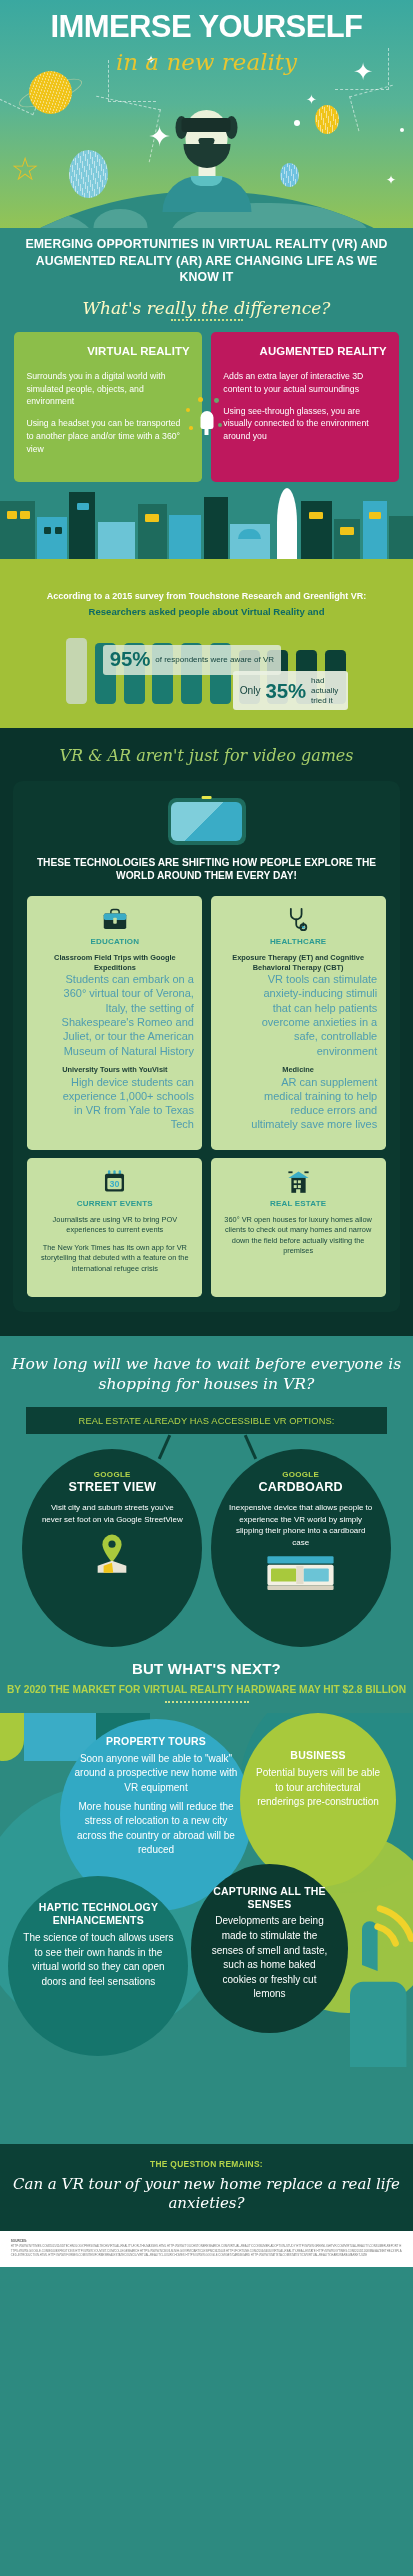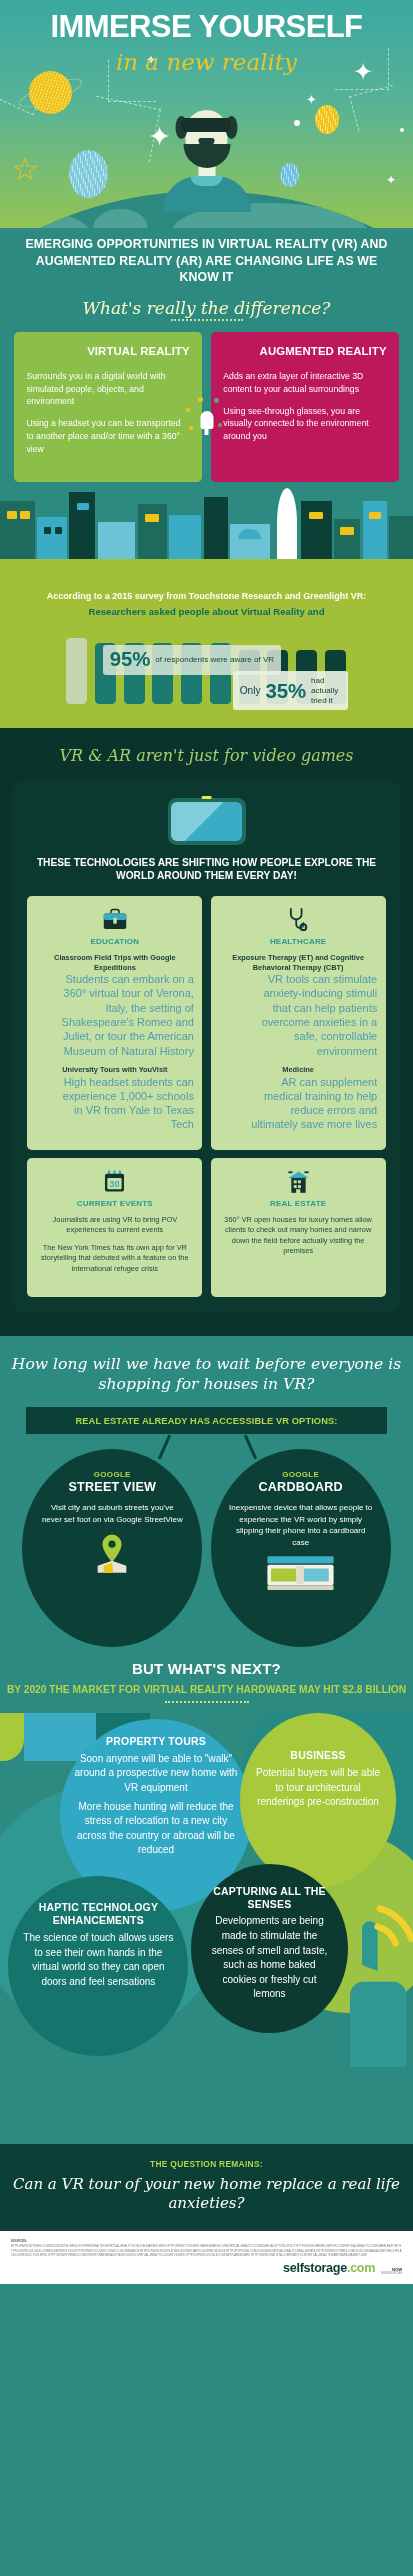--- a/index.html
+++ b/index.html
@@ -132,21 +132,21 @@
   .ccard .ico { height:27.6px; display:flex; align-items:center; justify-content:center; margin-bottom:3.6px; }
   .ccard h4 { text-align:center; color:#2a9a92; font-size:8px; font-weight:bold; letter-spacing:0.2px; margin-bottom:7.2px;}
   .ccard .bold { text-align:center; color:#1b3d35; font-size:7.4px; font-weight:bold; line-height:1.28; }
   .ccard .lite { text-align:right; color:#4f9db0; font-size:11px; line-height:1.3; margin-bottom:7.2px;margin-left:24px;}
   .ccard .plain{ text-align:center; color:#1b4a40; font-size:7.4px; line-height:1.4; margin-bottom:7.2px;}
 
   
   .teal { background:#2d8a80; padding:18px 0 0; position:relative; }
   .script-wh { font-family:"DejaVu Serif", serif; font-style:italic; font-size:15.6px; color:#fff; text-align:center; line-height:1.3; }
   .ribbon { margin:13px 26px 0; background:#0c4036; padding:7.8px 0; text-align:center; }
-  .ribbon span { color:#b5d44a; font-size:9.3px; font-weight:bold; letter-spacing:0.1px;text-align:right;}
+  .ribbon span { color:#b5d44a; font-size:9.3px; font-weight:normal; letter-spacing:0.1px;text-align:right;}
   .stems { position:relative; height:20.4px; }
   .stem { position:absolute; width:3px; height:26px; background:#0c4036; }
   .circles2 { display:flex; justify-content:center; gap:8.4px; margin-top:-4.8px;}
   .ecirc { width:180px; height:198px; border-radius:50%; background:#0c4036; padding:20.4px 18px 0; text-align:center; }
   .ecirc .pre { color:#b5d44a; font-size:8px; font-weight:bold; letter-spacing:0.3px;}
   .ecirc h4 { color:#fff; font-size:12.6px; font-weight:bold; margin-top:1.2px; letter-spacing:0.2px;}
   .ecirc p { color:#fff; font-size:8px; line-height:1.45; margin-top:8.4px;}
 
   .whatsnext { text-align:center; padding:13px 0 0; }
   .whatsnext h3 { color:#fff; font-size:15px; font-weight:bold; letter-spacing:0.2px;}
@@ -325,21 +325,21 @@
               <path d="M15 9 V6 a4 4 0 0 1 4-4 h6 a4 4 0 0 1 4 4 v3" fill="none" stroke="#14332c" stroke-width="2.5"></path>
               <rect x="3" y="9" width="38" height="26" rx="3" fill="#14332c"></rect>
               <rect x="3" y="9" width="38" height="11" rx="3" fill="#3aacc6"></rect>
               <rect x="19" y="16" width="6" height="10" rx="1.5" fill="#c6e0a3"></rect>
             </svg>
           </div>
           <h4>EDUCATION</h4>
           <div class="bold">Classroom Field Trips with Google Expeditions</div>
           <div class="lite">Students can embark on a 360° virtual tour of Verona, Italy, the setting of Shakespeare's Romeo and Juliet, or tour the American Museum of Natural History</div>
           <div class="bold">University Tours with YouVisit</div>
-          <div class="lite">High headset students can experience 1,000+ schools in VR from Yale to Texas Tech</div>
+          <div class="lite">High device students can experience 1,000+ schools in VR from Yale to Texas Tech</div>
         </div>
 
         <div class="ccard">
           <div class="ico">
             <svg width="24" height="25" viewBox="0 0 40 42" aria-hidden="true">
               <path d="M8 3 v9 a9 9 0 0 0 18 0 V3" fill="none" stroke="#14332c" stroke-width="3" stroke-linecap="round"></path>
               <path d="M17 21 v8 a6 6 0 0 0 6 6 a6 6 0 0 0 6 -6 v-2" fill="none" stroke="#14332c" stroke-width="3" stroke-linecap="round"></path>
               <circle cx="29" cy="34" r="5" fill="none" stroke="#14332c" stroke-width="3"></circle>
               <circle cx="29" cy="34" r="2.2" fill="#3aacc6"></circle>
             </svg>
@@ -481,23 +481,16 @@
   </section>
 
   <section class="qband">
     <div class="q1">THE QUESTION REMAINS:</div>
     <div class="q2">Can a VR tour of your new home replace a real life anxieties?</div>
   </section>
 
   <section class="sources">
     <div class="lbl">SOURCES:</div>
     <div class="src">HTTP://WWW.NYTIMES.COM/2015/11/05/TECHNOLOGY/PERSONALTECH/VIRTUAL-REALITY-FOR-THE-MASSES.HTML HTTP://WWW.TOUCHSTONERESEARCH.COM/VIRTUAL-REALITY-CONSUMER-ADOPTION-STUDY HTTP://WWW.GREENLIGHTVR.COM/VIRTUAL-REALITY-CONSUMER-REPORT HTTPS://WWW.GOOGLE.COM/EDU/EXPEDITIONS HTTP://WWW.YOUVISIT.COM/COLLEGESEARCH HTTPS://WWW.NCBI.NLM.NIH.GOV/PMC/ARTICLES/PMC3621648 HTTP://FORTUNE.COM/2016/04/05/VIRTUAL-REALITY-REAL-ESTATE HTTP://WWW.NYTIMES.COM/2015/11/08/MAGAZINE/THE-DISPLACED-INTRODUCTION.HTML HTTP://WWW.FORBES.COM/SITES/FORBESREALESTATECOUNCIL/VIRTUAL-REALITY-LUXURY-HOMES HTTPS://WWW.GOOGLE.COM/GET/CARDBOARD HTTP://WWW.STATISTA.COM/STATISTICS/VIRTUAL-REALITY-HARDWARE-MARKET-SIZE</div>
-    <div class="brandrow">
-      <div class="brand"><span>selfstorage</span><span class="dotcom">.com</span></div>
-      <div class="nowsource">
-        <div>NOW</div>
-        <div class="sub2">NOWSOURCING</div>
-      </div>
-    </div>
   </section>
 
 </div>
 
 
 </body></html>

